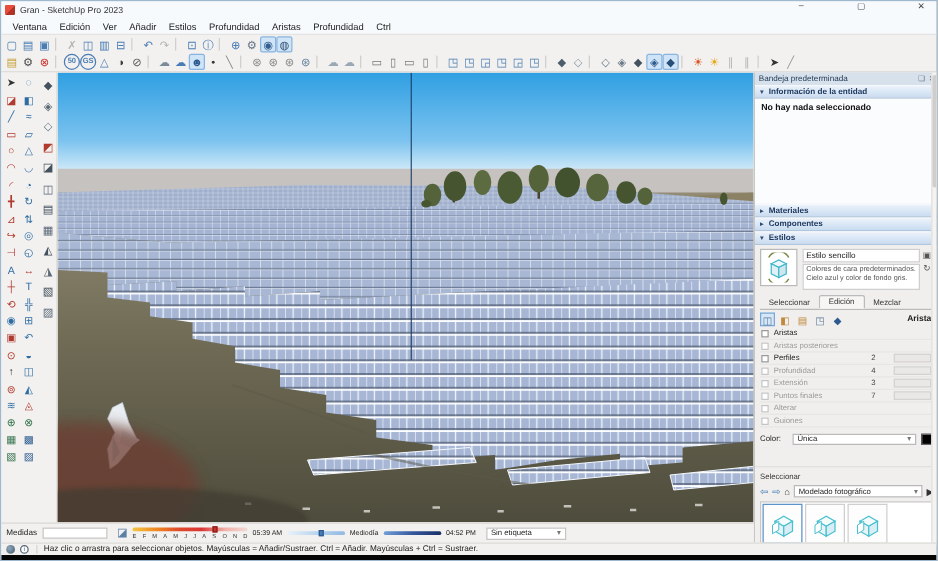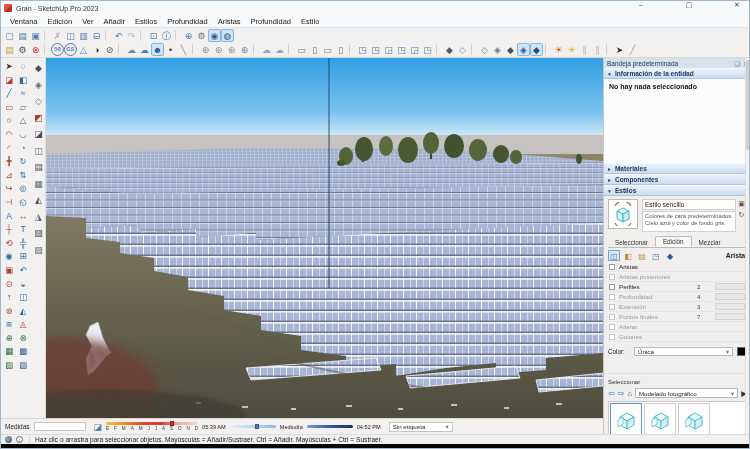--- a/index.html
+++ b/index.html
@@ -123,21 +123,21 @@
 
   <div class="menubar">
       <span class="menu-item">Ventana</span>
       <span class="menu-item">Edición</span>
       <span class="menu-item">Ver</span>
       <span class="menu-item">Añadir</span>
       <span class="menu-item">Estilos</span>
       <span class="menu-item">Profundidad</span>
       <span class="menu-item">Aristas</span>
       <span class="menu-item">Profundidad</span>
-      <span class="menu-item">Estilo</span>
+      <span class="menu-item">Ctrl</span>
     </div>
 
   <div class="toolbar">
     <div class="tbrow tbrow1">
         <span class="tbi">▢</span>
         <span class="tbi">▤</span>
         <span class="tbi">▣</span>
         <span class="tbi sep"></span>
         <span class="tbi" style="color: rgb(181, 180, 178);">✗</span>
         <span class="tbi">◫</span>

